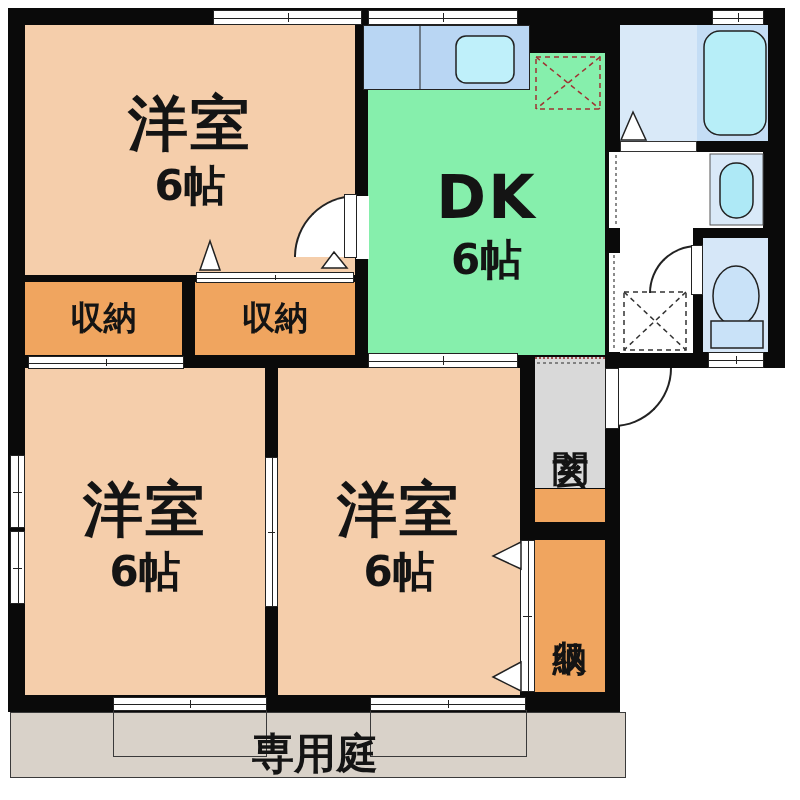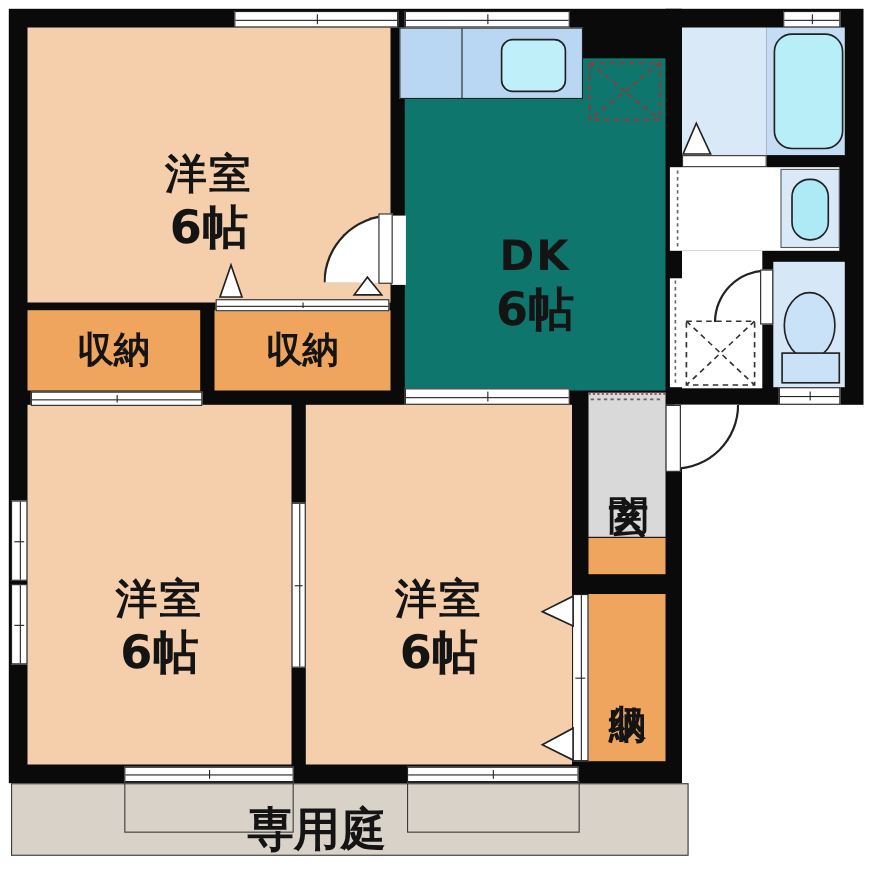--- a/index.html
+++ b/index.html
@@ -3,60 +3,60 @@
 <meta charset="utf-8">
 <style>
   html,body { margin:0; padding:0; background:#ffffff; }
   #stage {
     position:relative; width:800px; height:800px; background:#ffffff;
     font-family:"DejaVu Sans", sans-serif; overflow:hidden;
   }
   .abs { position:absolute; box-sizing:border-box; }
   .wall { background:#0a0a0a; }
   .room { display:flex; flex-direction:column; align-items:center; color:#141414; font-weight:bold; }
-  .room .rl { font-size:38px; line-height:1.22; letter-spacing:2px; white-space:nowrap;margin-top:48px; }
+  .room .rl { font-size:60px; line-height:1.22; letter-spacing:2px; white-space:nowrap; }
   .room .rs { font-size:42px; line-height:1.22; white-space:nowrap; }
   .dk-letters { letter-spacing:10px; }
   .closet { display:flex; align-items:center; justify-content:center; color:#141414;
             font-weight:bold; font-size:33px; }
   .vtext { writing-mode:vertical-rl; text-orientation:upright; letter-spacing:3px; }
   .win { background:#fff; border:1px solid #222; }
   .win.h::before { content:""; position:absolute; left:0; right:0; top:50%; height:1px; background:#222; }
   .win.h::after  { content:""; position:absolute; left:50%; top:18%; bottom:18%; width:1px; background:#222; }
   .win.v::before { content:""; position:absolute; top:0; bottom:0; left:50%; width:1px; background:#222; }
   .win.v::after  { content:""; position:absolute; top:50%; left:18%; right:18%; height:1px; background:#222; }
   .openw { background:#fff; }
   .arc { background:#fff; }
   .arc.tl { border-top:2px solid #222; border-left:2px solid #222; border-top-left-radius:100%; }
   .arc.br { border-bottom:2px solid #222; border-right:2px solid #222; border-bottom-right-radius:100%; }
   .leaf { background:#fff; border:1px solid #222; }
   .garden { background:#D9D2C9; border:1px solid #3a3a3a; }
   .terrace { border:1px solid #3a3a3a; background:transparent; }
-  .garden-label { color:#141414; font-weight:bold; font-size:42px; white-space:nowrap; }
+  .garden-label { color:#141414; font-weight:bold; font-size:42px; text-align:center; white-space:nowrap; }
   svg.overlay { position:absolute; left:0; top:0; pointer-events:none; }
 </style>
 </head>
 <body>
 
 <div id="stage">
 
   <div class="abs wall" style="left:8px;top:8px;width:612px;height:704px;"></div>
   <div class="abs wall" style="left:605px;top:8px;width:180px;height:360px;"></div>
 
   <div class="abs garden" style="left:10px;top:712px;width:616px;height:66px;"></div>
   <div class="abs terrace" style="left:113px;top:710px;width:154px;height:47px;"></div>
   <div class="abs terrace" style="left:370px;top:710px;width:157px;height:47px;"></div>
   <div class="abs garden-label" style="left:225px;top:726px;width:180px;">専用庭</div>
 
   <div class="abs room" style="left:25px;top:25px;width:330px;height:250px;background:#F5CEAB;padding-top:62px;">
     <span class="rl">洋室</span>
     <span class="rs">6帖</span>
   </div>
 
-  <div class="abs room" style="left:368px;top:53px;width:237px;height:302px;background:#0f766e;padding-top:108px;">
+  <div class="abs room" style="left:368px;top:53px;width:237px;height:302px;background:#86efac;padding-top:108px;">
     <span class="rl dk-letters">DK</span>
     <span class="rs">6帖</span>
   </div>
 
   <div class="abs room" style="left:25px;top:368px;width:240px;height:327px;background:#F5CEAB;padding-top:105px;">
     <span class="rl">洋室</span>
     <span class="rs">6帖</span>
   </div>
 
   <div class="abs room" style="left:278px;top:368px;width:242px;height:327px;background:#F5CEAB;padding-top:105px;">

